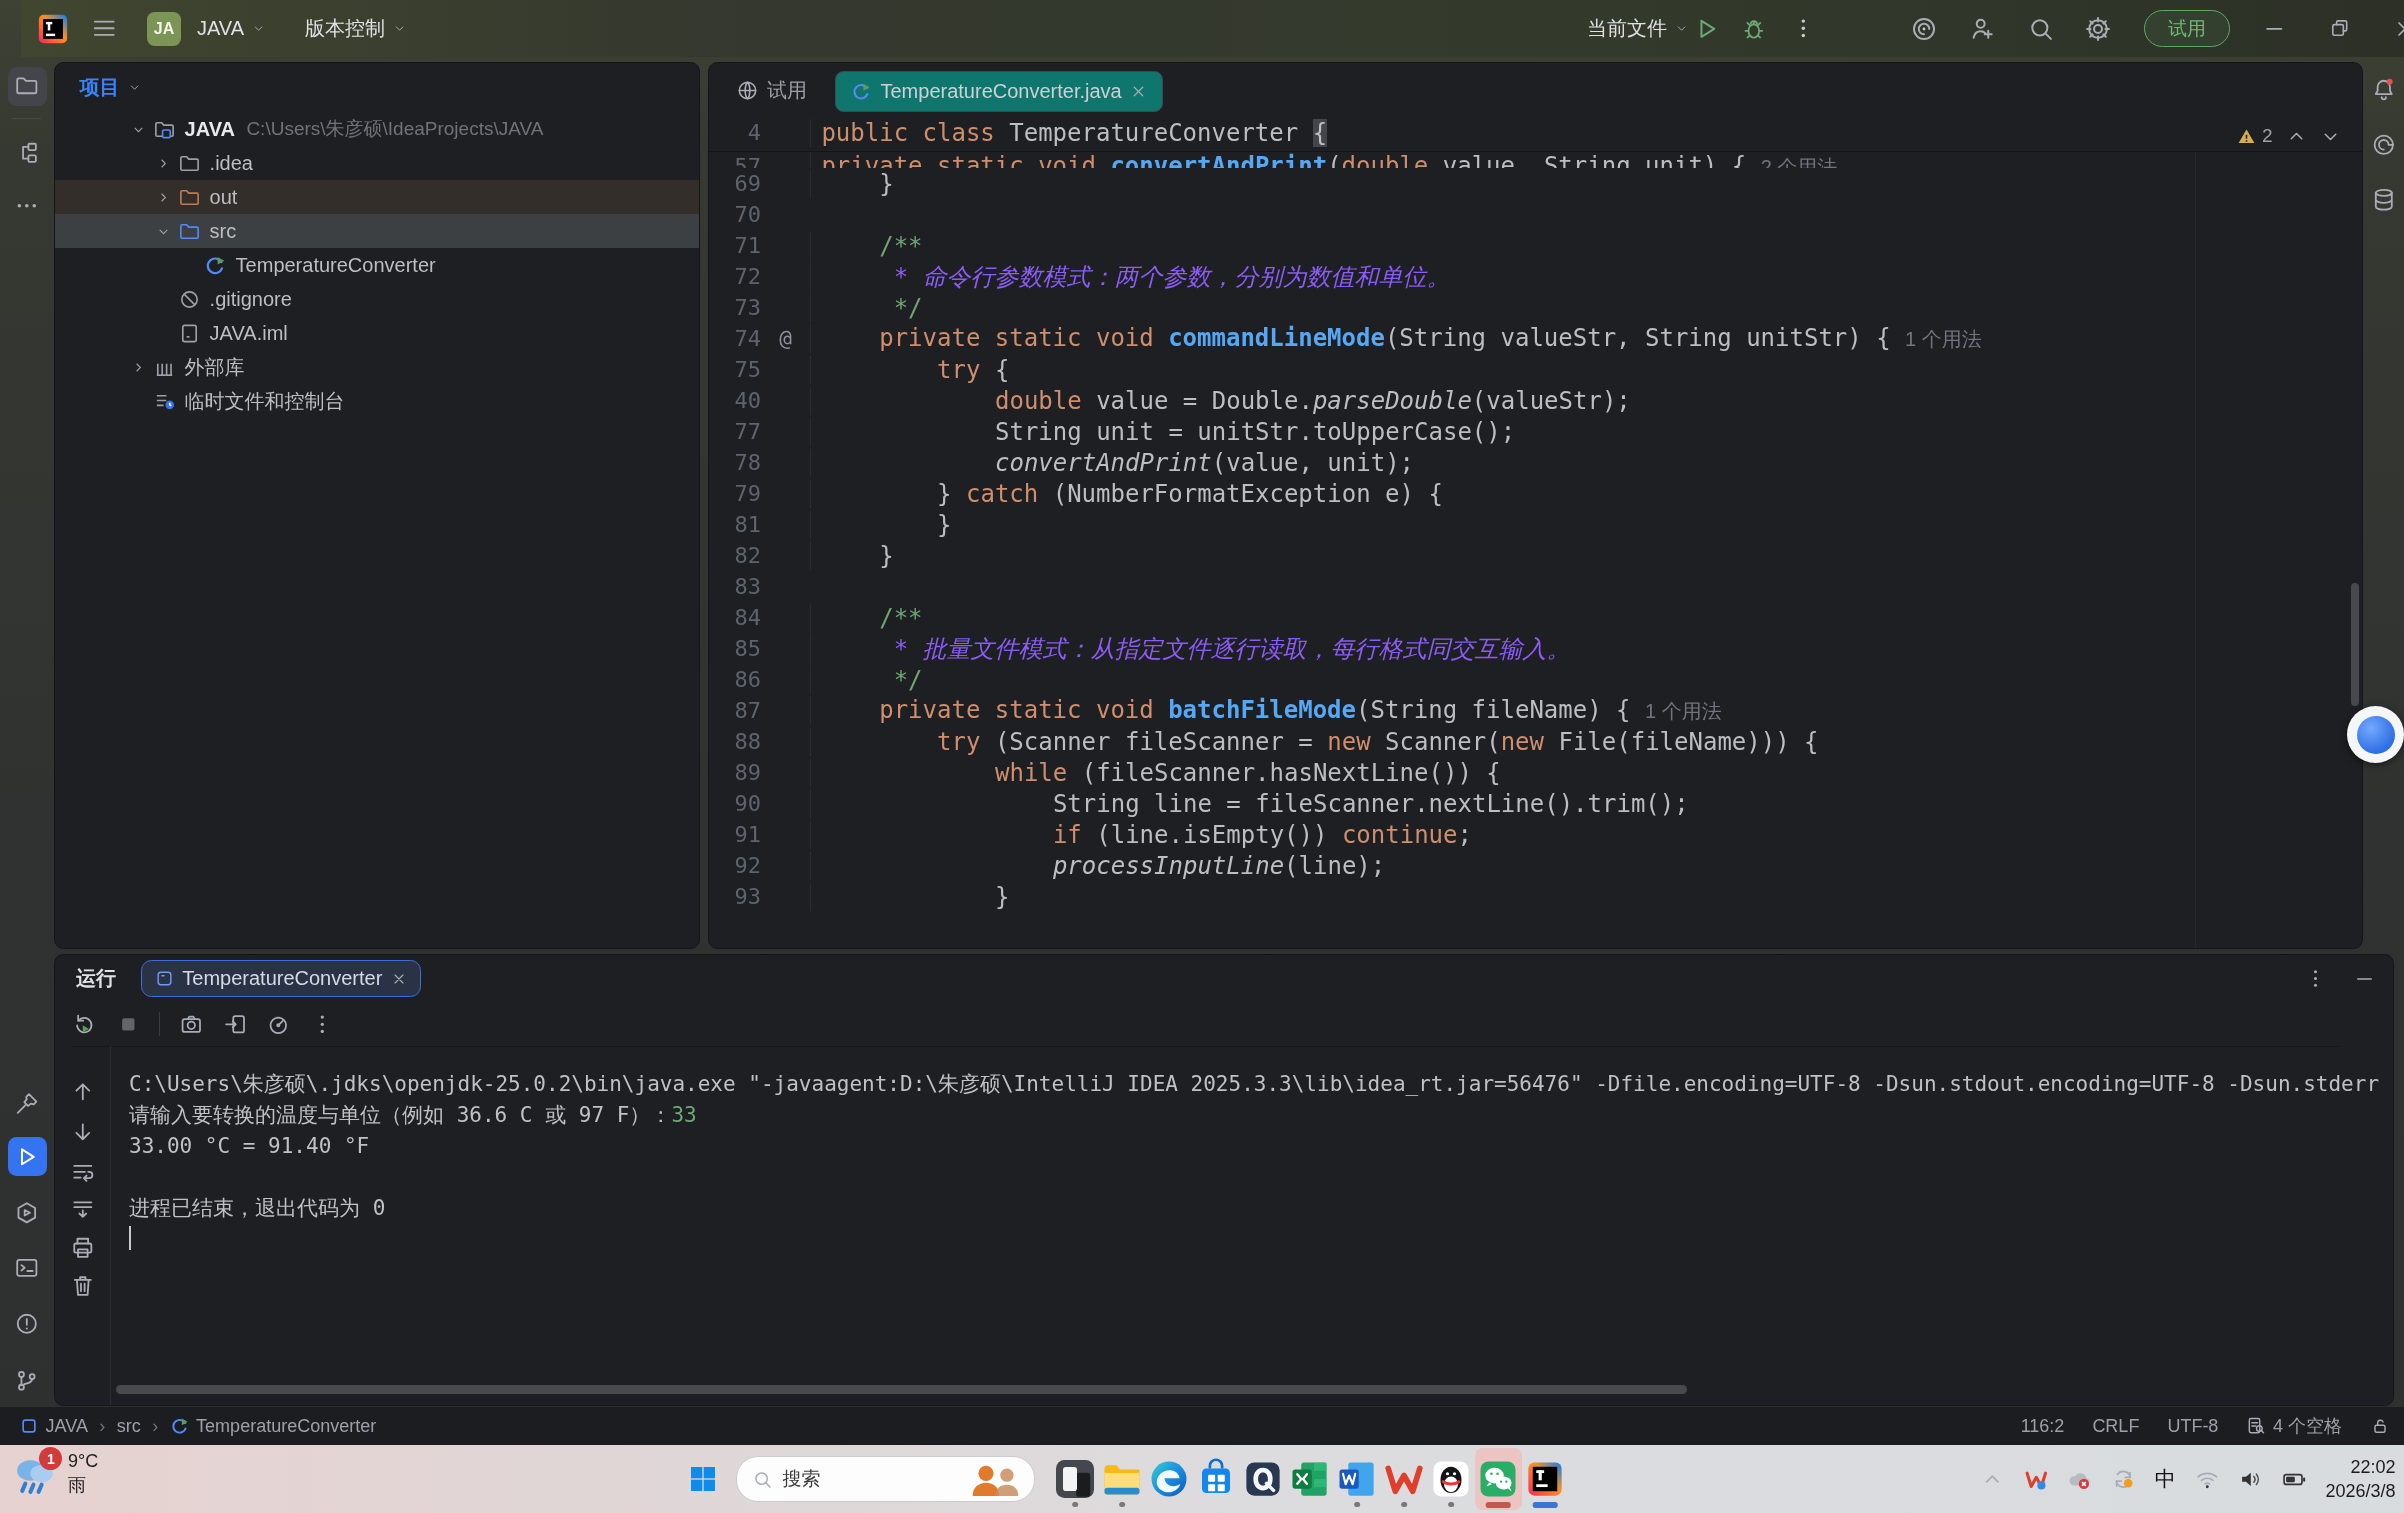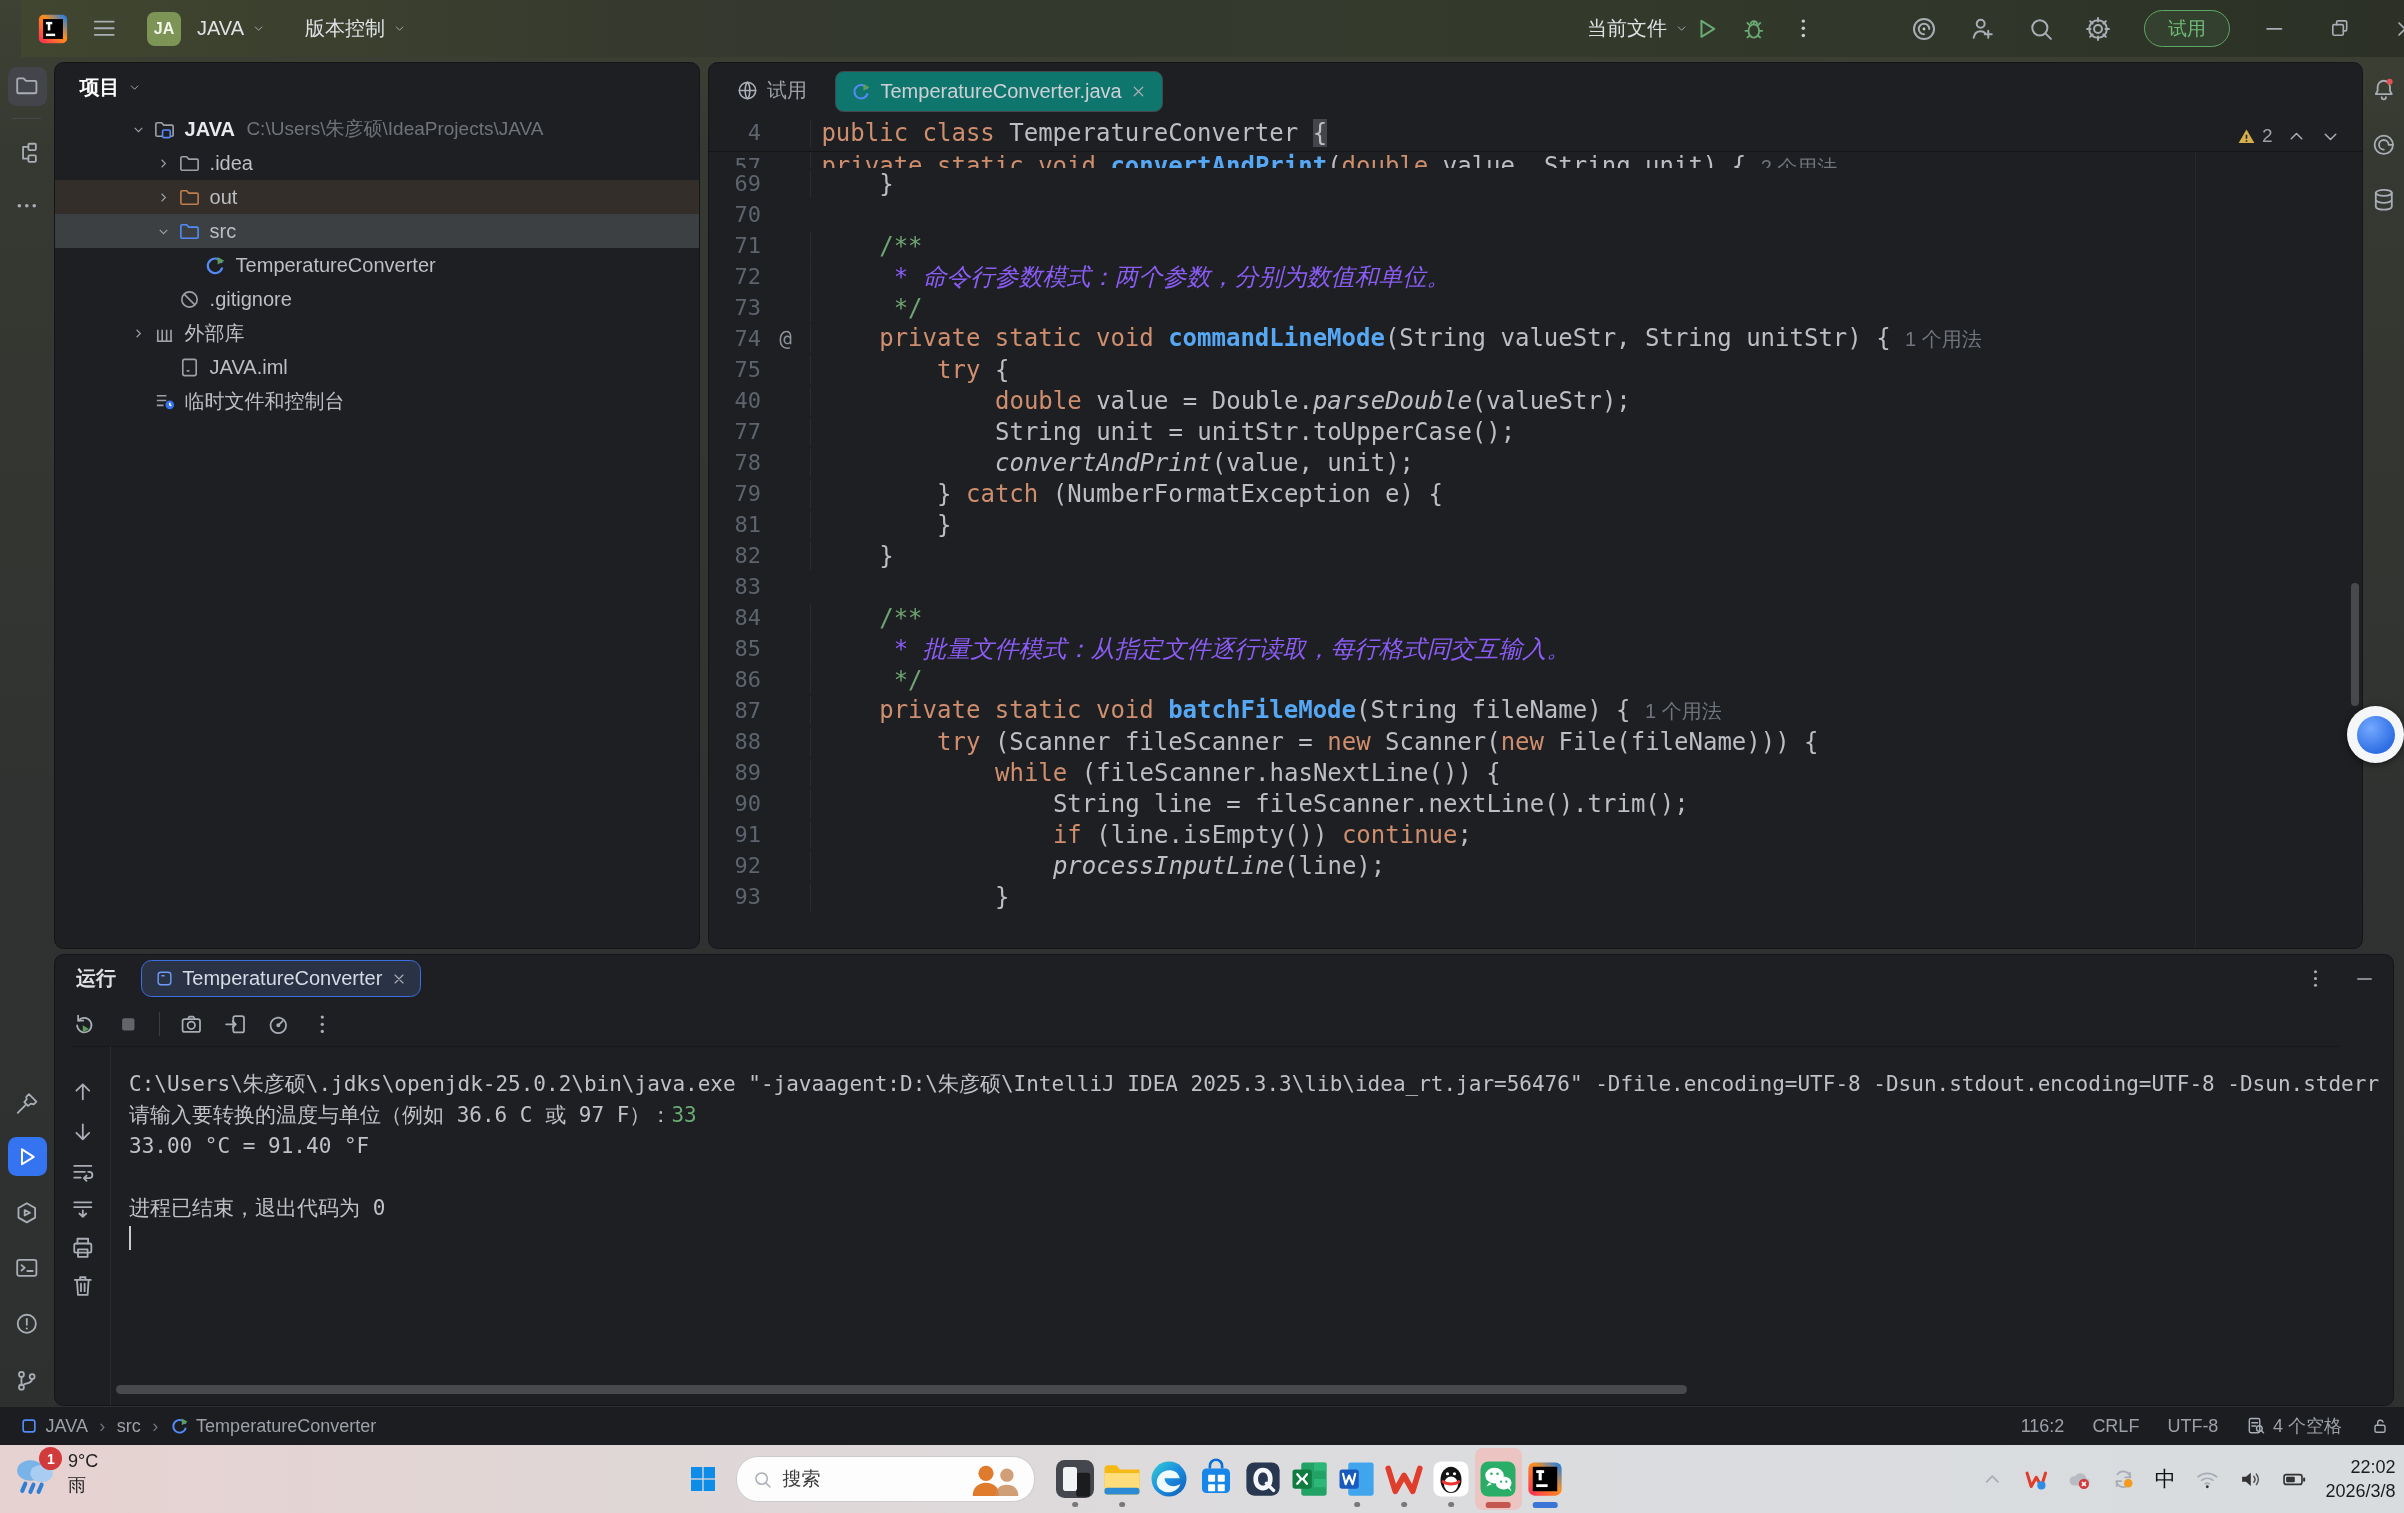--- a/index.html
+++ b/index.html
@@ -21,21 +21,21 @@
   
   #leftstrip{position:absolute;left:0;top:57px;width:54px;height:1350px;}
   .strip-btn{position:absolute;left:7.6px;width:39px;height:39px;border-radius:8.5px;display:flex;align-items:center;justify-content:center;}
   .strip-btn svg{width:25.6px;height:25.6px;}
   .strip-active{background:#43454a;}
   .strip-run{background:#3574f0;}
   #rightstrip{position:absolute;right:0;top:57px;width:44px;height:1350px;}
   
   .panel{position:absolute;background:#1e1f22;border:0.9px solid #141517;border-radius:9.5px;overflow:hidden;}
   #project-panel{left:54px;top:62px;width:644px;height:885px;}
-  #proj-header{height:49px;display:flex;align-items:center;padding-left:24.6px;gap:8.5px;font-size:20px;color:#ffffff;font-weight:bold;}
+  #proj-header{height:49px;display:flex;align-items:center;padding-left:24.6px;gap:8.5px;font-size:20px;color:#3b82f6;font-weight:bold;}
   .trow{height:34px;display:flex;align-items:center;font-size:20px;color:#bcbec4;white-space:nowrap;}
   .trow.selected{background:#3d4043;}
   .trow.hover{background:#332e29;}
   .tchev{width:23px;height:23px;display:flex;align-items:center;justify-content:center;}
   .ticon{width:28px;height:24.6px;display:flex;align-items:center;justify-content:center;margin-right:6.6px;}
   .ticon svg{width:23px;height:23px;}
   .tlabel.bold{font-weight:bold;color:#e8eaee;}
   .tsuffix{color:#6f737a;margin-left:11.4px;font-size:19px;}
   
   #editor-panel{left:708px;top:62px;width:1653px;height:885px;}
@@ -385,43 +385,43 @@
         <div class="trow" style="padding-left: 97px;">
           <span class="tchev"></span>
           <span class="ticon">
             <svg viewBox="0 0 24 24" fill="none" stroke="#9da0a8" stroke-width="1.7">
               <circle cx="12" cy="12" r="8"></circle>
               <path d="M6.4 6.4l11.2 11.2"></path>
             </svg>
           </span>
           <span class="tlabel">.gitignore</span>
         </div>
-        <div class="trow" style="padding-left: 72px;">
-          <span class="tchev">
-            <svg viewBox="0 0 24 24" fill="none" stroke="#9da0a8" stroke-width="1.8" width="15" height="15">
-              <path d="M9 6l6 6-6 6"></path>
-            </svg>
-          </span>
-          <span class="ticon">
-            <svg viewBox="0 0 24 24" fill="none" stroke="#9da0a8" stroke-width="1.7">
-              <path d="M5 20V8M9.6 20V8M14.2 20V8M18.8 20V8"></path>
-              <path d="M4 20h16"></path>
-            </svg>
-          </span>
-          <span class="tlabel">外部库</span>
-        </div>
         <div class="trow" style="padding-left: 97px;">
           <span class="tchev"></span>
           <span class="ticon">
             <svg viewBox="0 0 24 24" fill="none" stroke="#9da0a8" stroke-width="1.7">
               <rect x="5" y="3.5" width="14" height="17" rx="2"></rect>
               <path d="M9 15.5h3"></path>
             </svg>
           </span>
           <span class="tlabel">JAVA.iml</span>
+        </div>
+        <div class="trow" style="padding-left: 72px;">
+          <span class="tchev">
+            <svg viewBox="0 0 24 24" fill="none" stroke="#9da0a8" stroke-width="1.8" width="15" height="15">
+              <path d="M9 6l6 6-6 6"></path>
+            </svg>
+          </span>
+          <span class="ticon">
+            <svg viewBox="0 0 24 24" fill="none" stroke="#9da0a8" stroke-width="1.7">
+              <path d="M5 20V8M9.6 20V8M14.2 20V8M18.8 20V8"></path>
+              <path d="M4 20h16"></path>
+            </svg>
+          </span>
+          <span class="tlabel">外部库</span>
         </div>
         <div class="trow" style="padding-left: 72px;">
           <span class="tchev"></span>
           <span class="ticon">
             <svg viewBox="0 0 24 24" fill="none" stroke="#9da0a8" stroke-width="1.7">
               <path d="M4 6h10M4 11h10M4 16h7"></path>
               <circle cx="17.5" cy="15.5" r="4.5" fill="#3574f0" stroke="none"></circle>
               <path d="M17.5 13.3v2.2l1.6 1.1" stroke="#fff"></path>
             </svg>
           </span>

